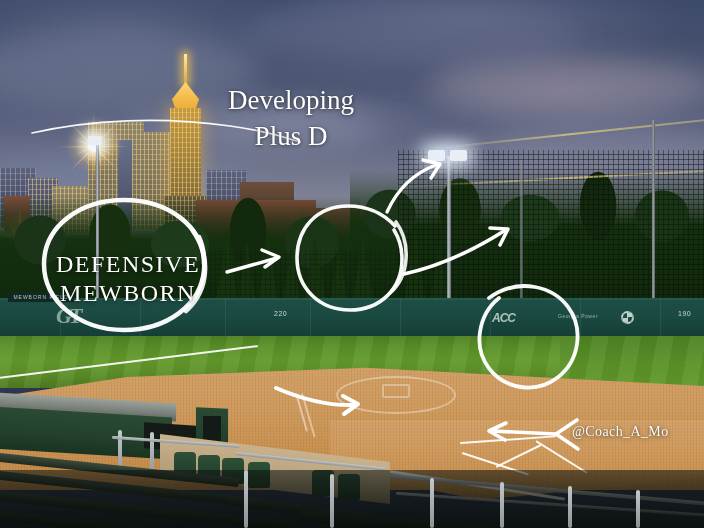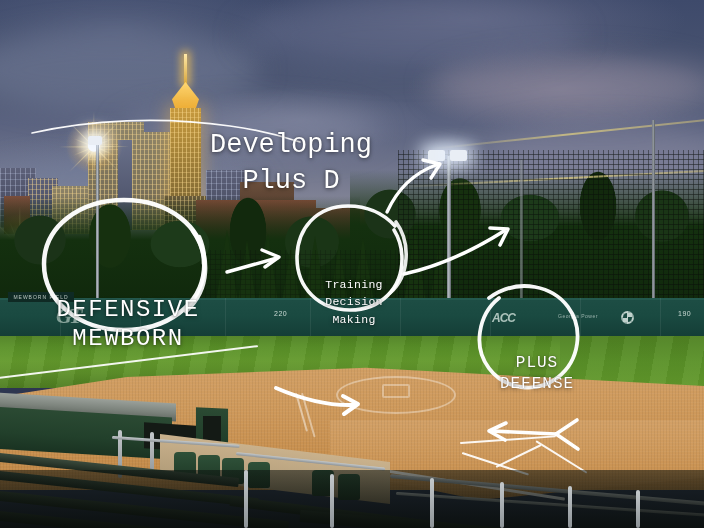--- a/index.html
+++ b/index.html
@@ -306,28 +306,27 @@
     position: absolute;
     left: 0; top: 0;
     width: 704px; height: 528px;
     pointer-events: none;
   }
 
   
   .hand {
     position: absolute;
     color: #ffffff;
-    font-family: Liberation Mono, monospace;
+    font-family: Liberation Serif, serif;
     font-weight: 400;
     text-align: center;
     line-height: 1.18;
     text-shadow: 0 1px 4px rgba(0,0,0,.55), 0 0 1px rgba(0,0,0,.4);
     white-space: pre-line;
     letter-spacing: .5px;
-    margin-top: 45px;
   }
   #title-text {
     left: 196px;
     top: 82px;
     width: 190px;
     font-size: 27px;
     line-height: 1.35;
     letter-spacing: 0px;
   }
   #metrics-label {
@@ -668,18 +667,15 @@
       <path d="M506,423 L489,431 L505,440" stroke-width="3.6"></path>
       <path d="M556,434 L577,420" stroke-width="3.6"></path>
       <path d="M556,434 L578,449" stroke-width="3.6"></path>
     </g>
   </svg>
 
   <div class="hand" id="title-text">Developing
 Plus D</div>
   <div class="hand" id="metrics-label">DEFENSIVE
 MEWBORN</div>
-  <div class="hand" id="training-label">Training Decision
-Making</div>
-  <div class="hand" id="plusd-label">PLUS
-DEFENSE</div>
+  <div class="hand" id="handle-label">@Coach_A_Mo</div>
 
 </div>
 
 </body></html>

